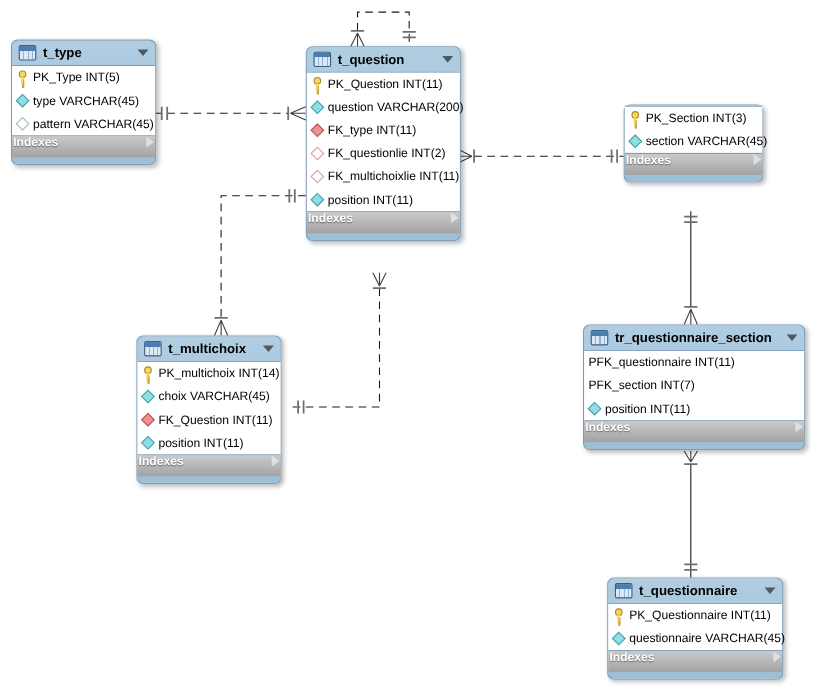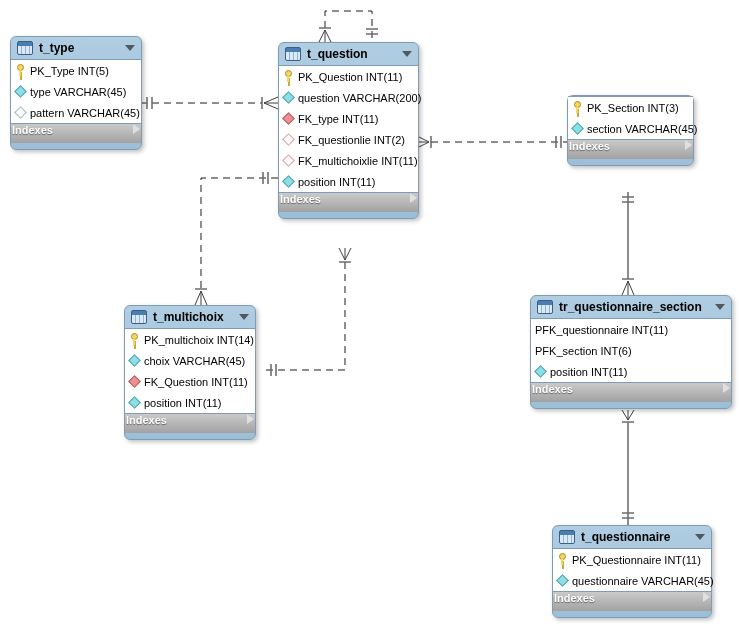--- a/index.html
+++ b/index.html
@@ -230,21 +230,21 @@
       <span class="tbl-title">tr_questionnaire_section</span>
       <span class="tri-down"></span>
     </div>
     <div class="tbl-body">
       <div class="row">
         <span class="cicon" data-icon="none"></span>
         <span>PFK_questionnaire INT(11)</span>
       </div>
       <div class="row">
         <span class="cicon" data-icon="none"></span>
-        <span>PFK_section INT(6)</span>
+        <span>PFK_section INT(7)</span>
       </div>
       <div class="row">
         <span class="cicon" data-icon="column"></span>
         <span>position INT(11)</span>
       </div>
     </div>
     <div class="tbl-footer">
       <span class="footer-label">Indexes</span>
       <span class="tri-right"></span>
     </div>

